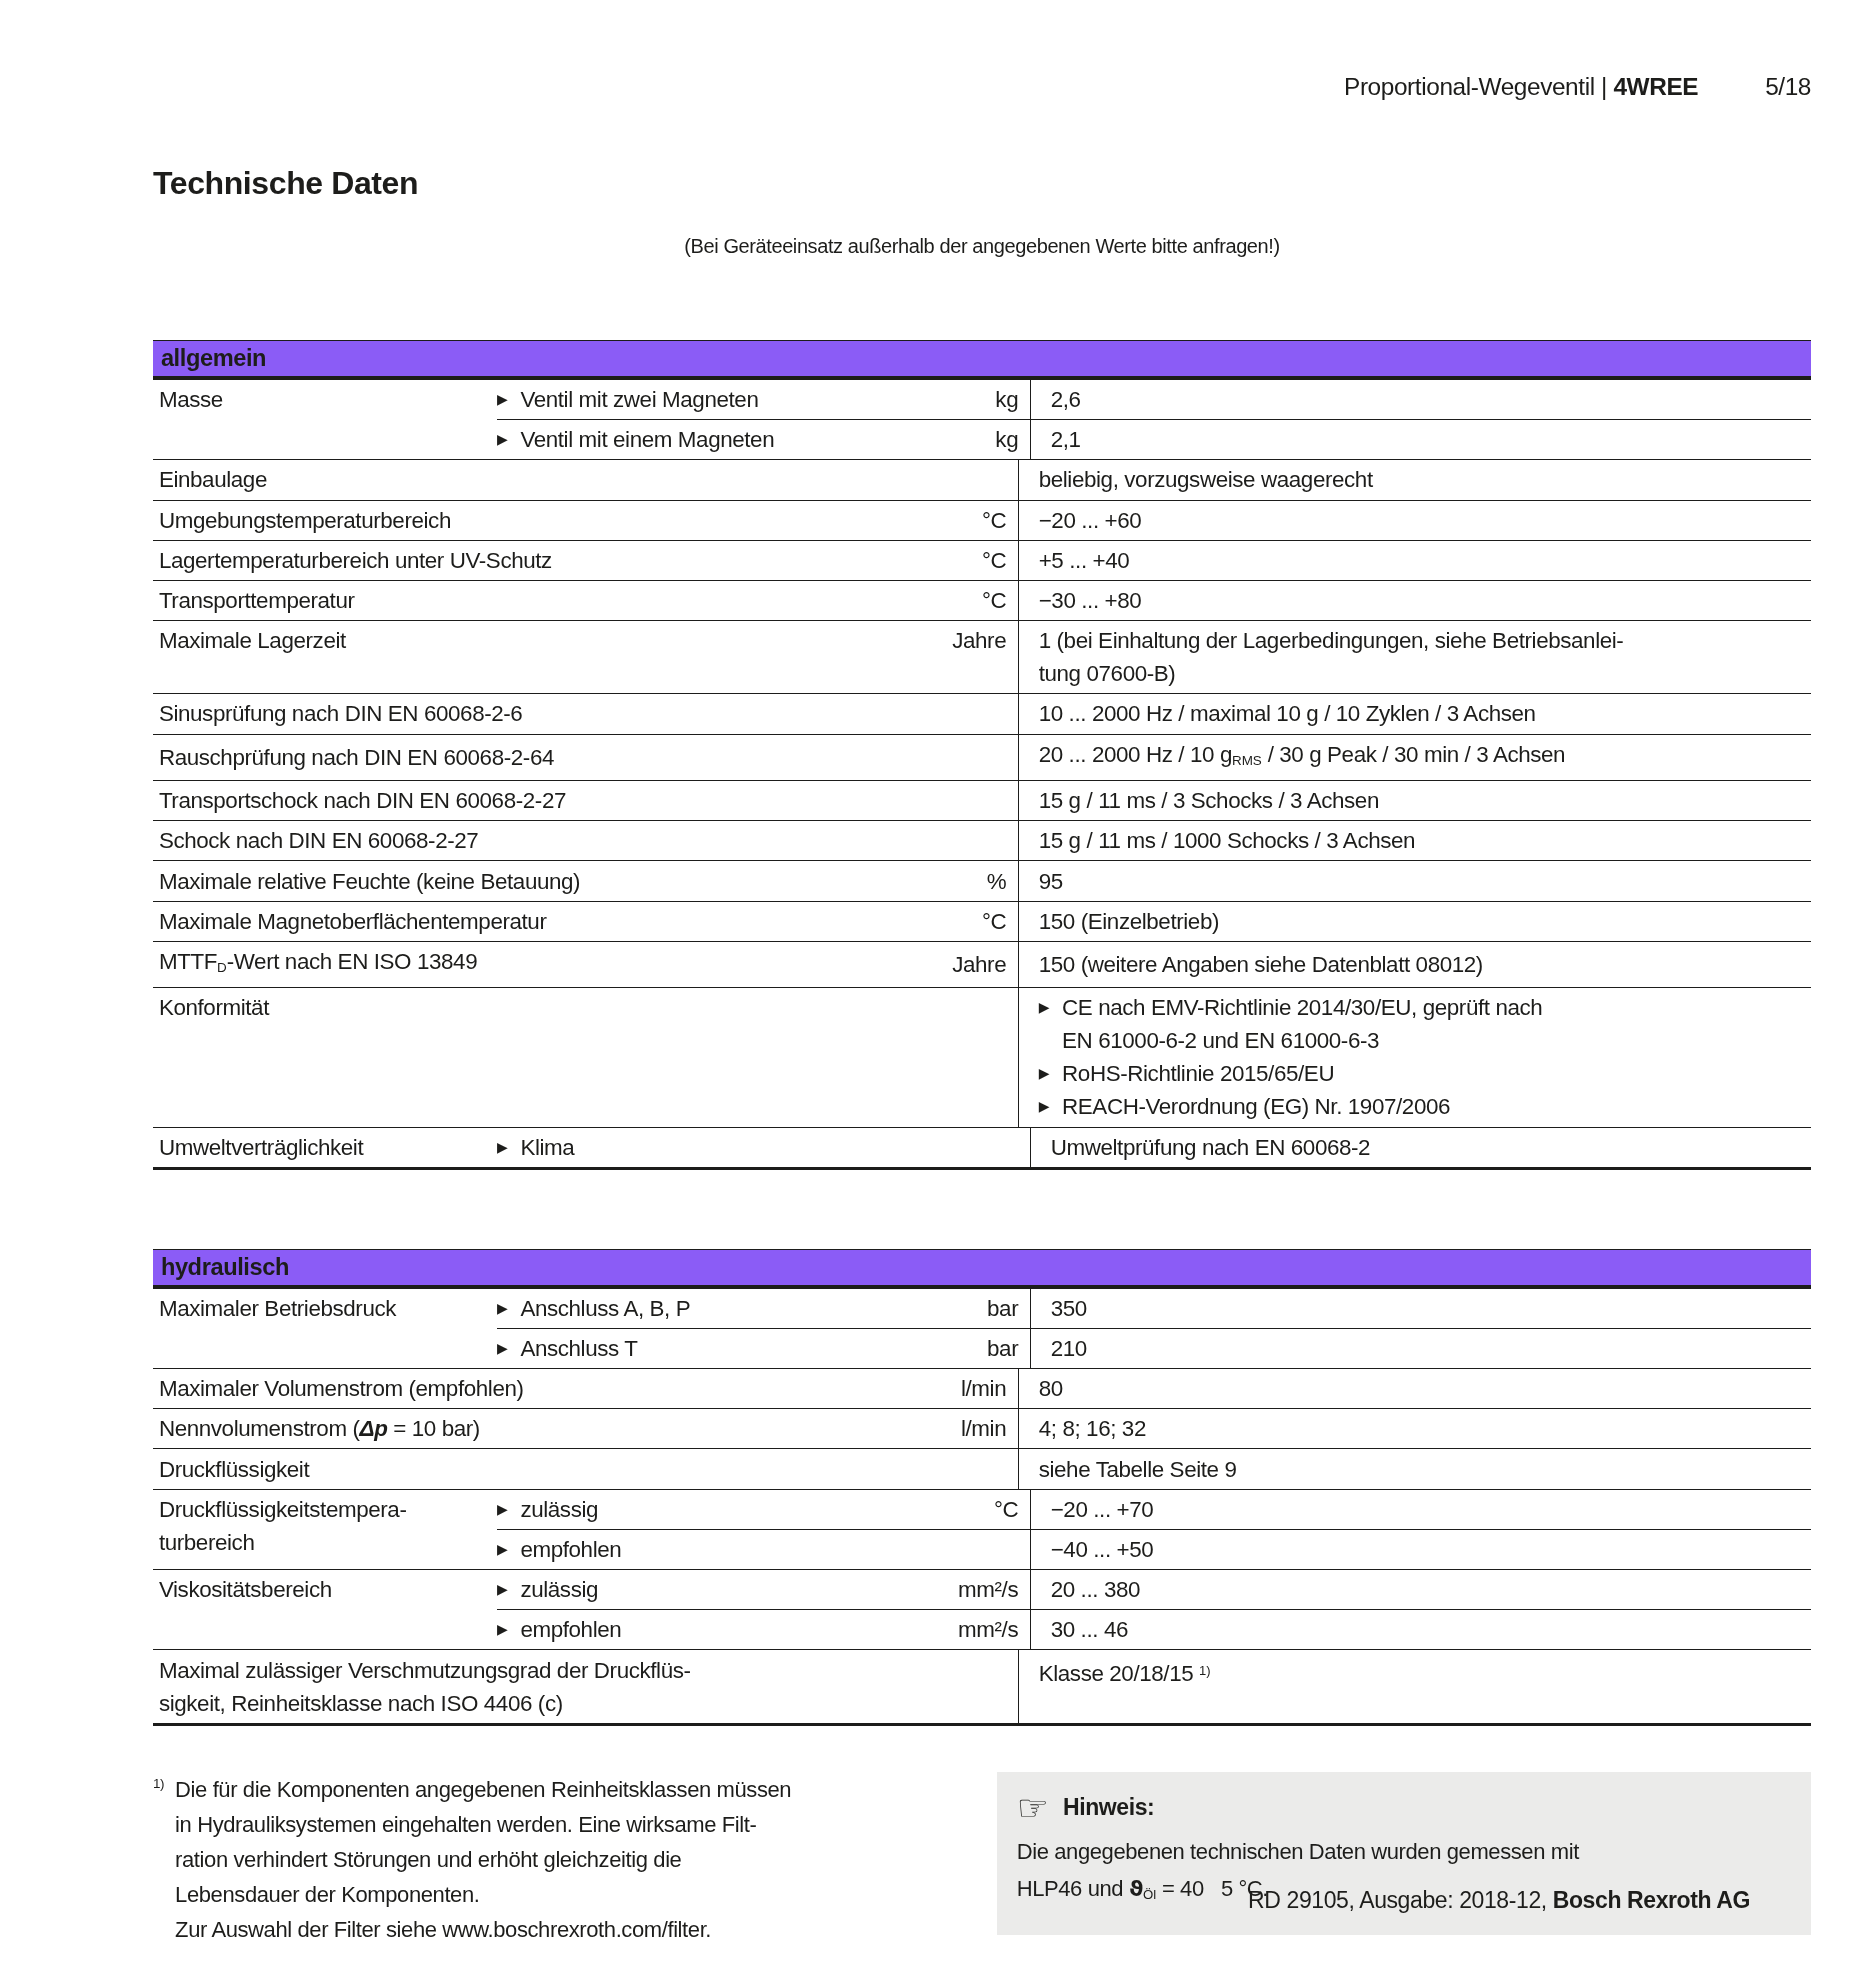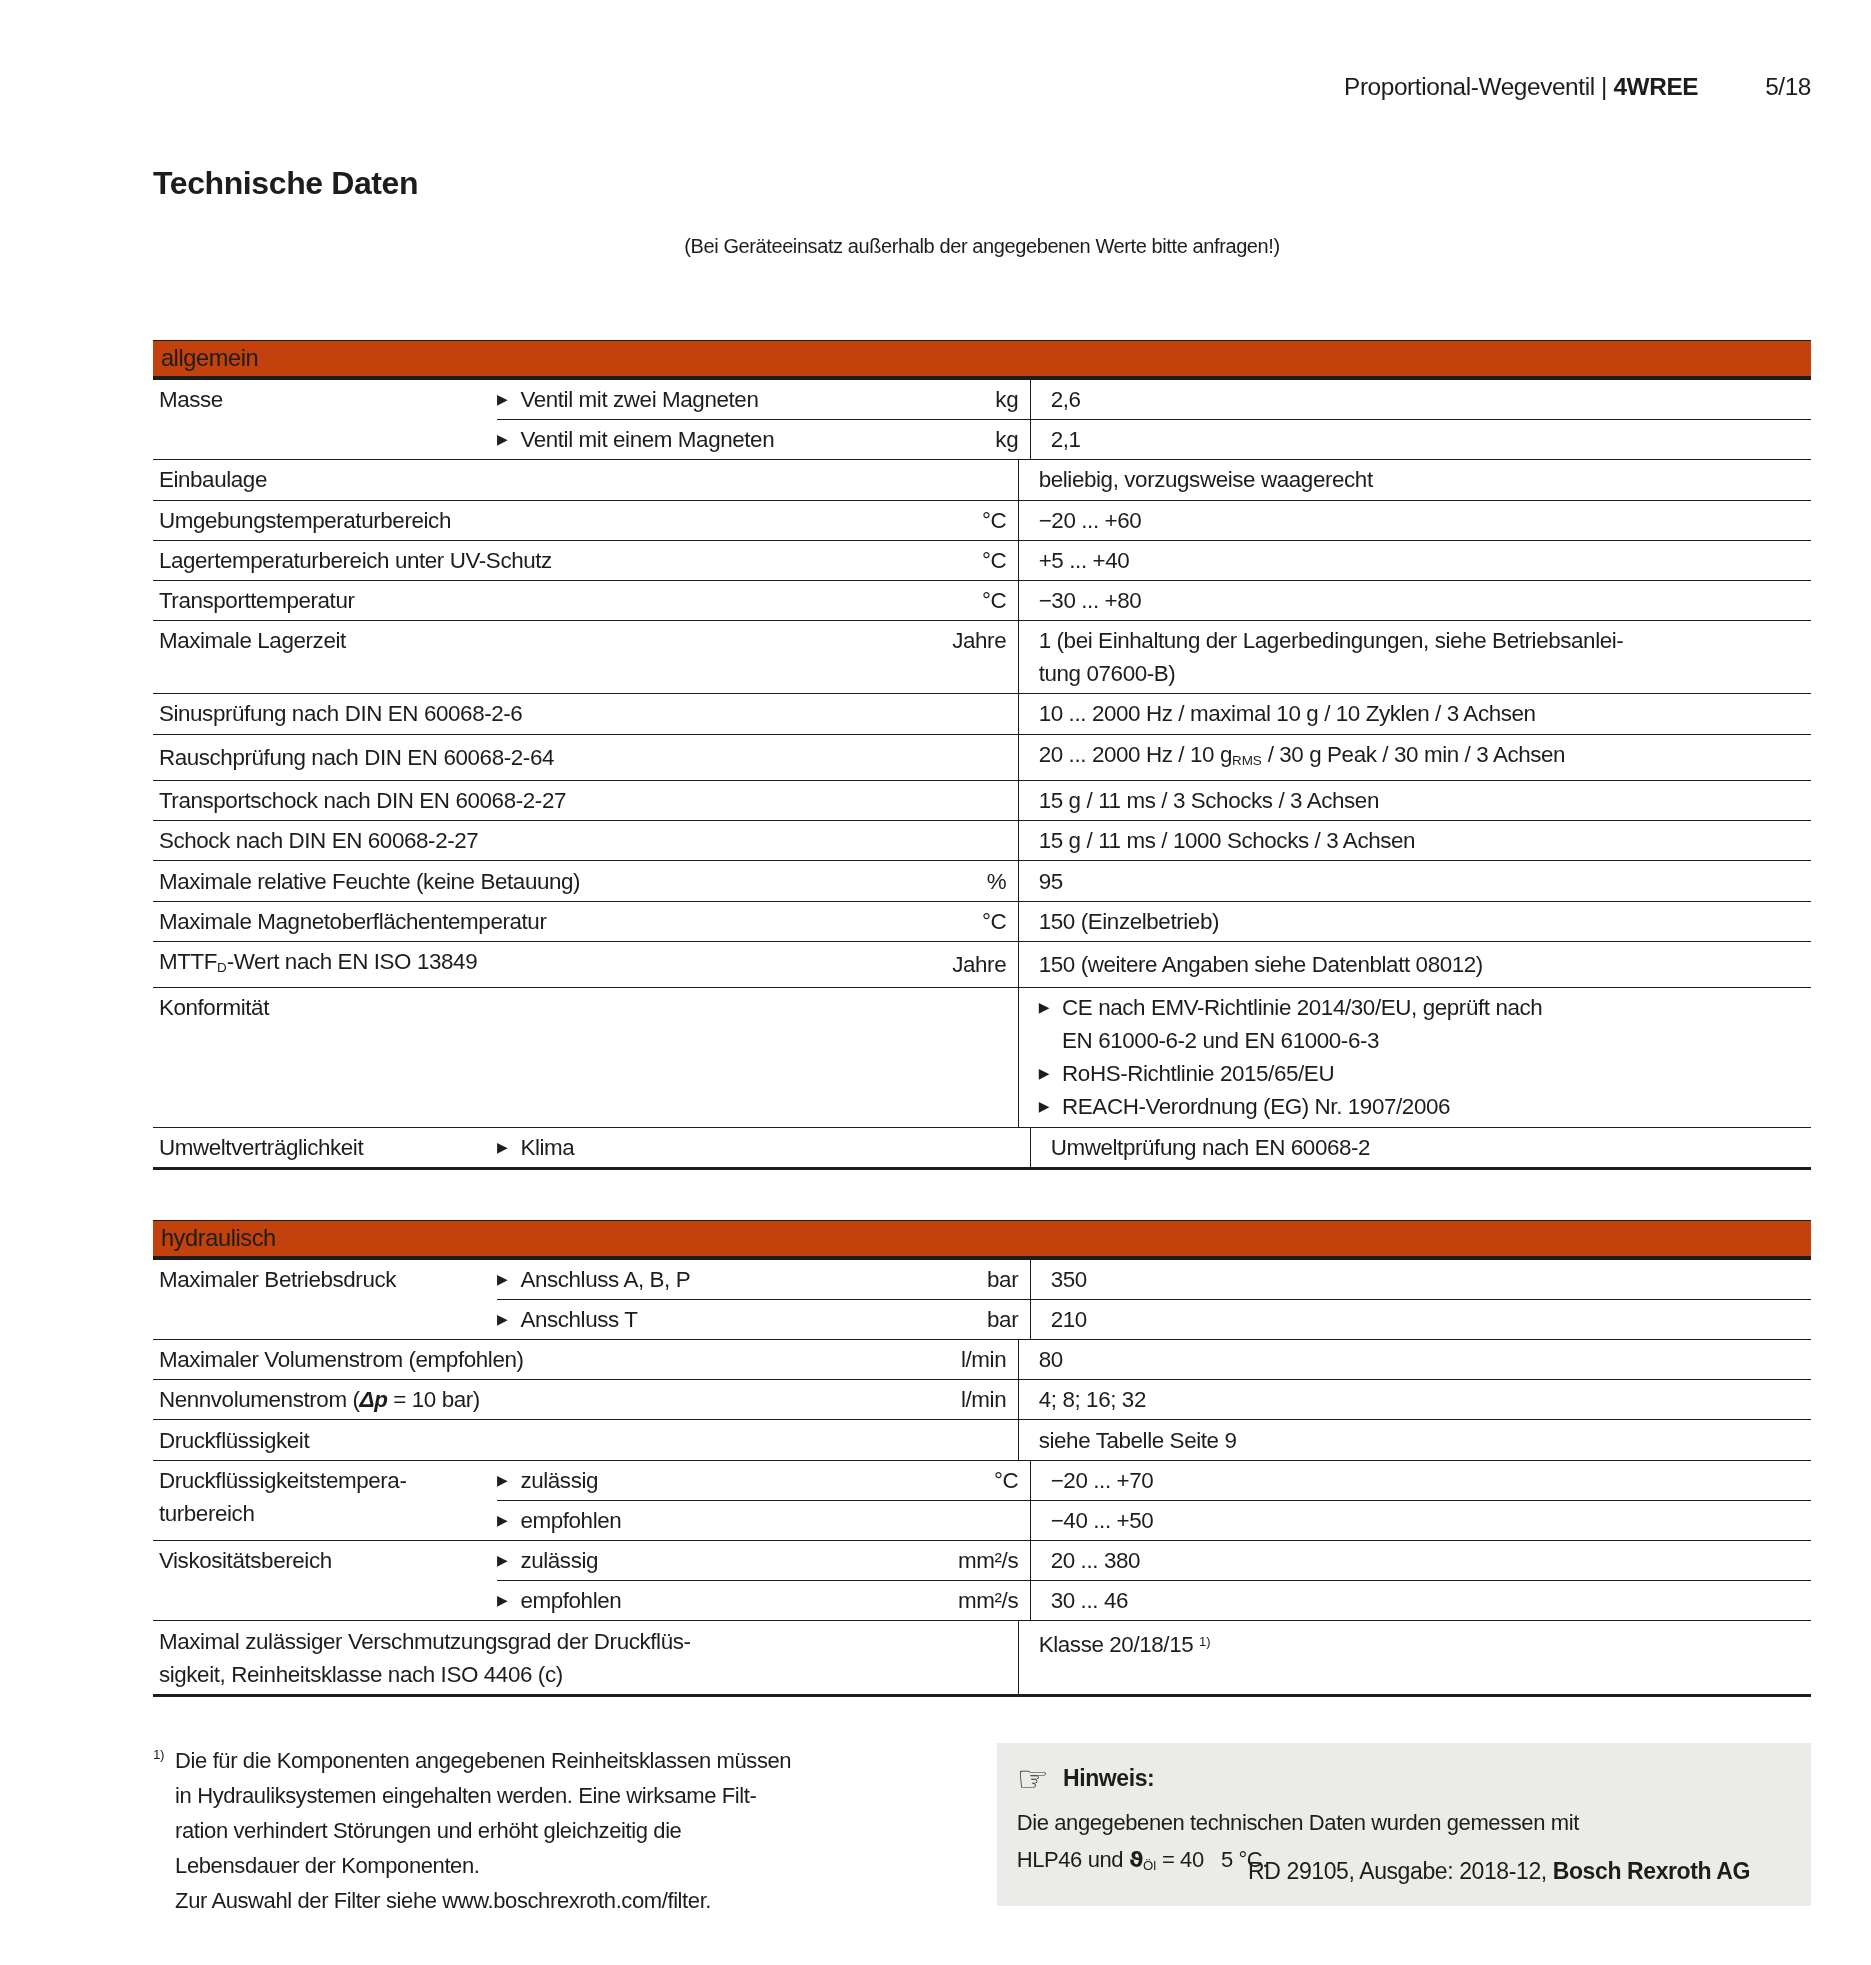--- a/index.html
+++ b/index.html
@@ -15,25 +15,25 @@
   .pheader{margin-top:73px;text-align:right;font-size:24.4px;white-space:nowrap;}
   .pheader .model{font-weight:bold;}
   .pheader .pageno{display:inline-block;margin-left:67px;}
 
   
   .title{margin-top:63px;font-size:32px;font-weight:bold;line-height:39px;}
   .subtitle{margin-top:24px;font-size:20px;line-height:39px;text-align:center;}
 
   
   .dtable{margin-top:74px;}
-  .dtable.second{margin-top:50px;}
+  .dtable.second{margin-top:79px;}
   .section-bar{
     border-top:1.6px solid #1d1d1b;border-bottom:4.7px solid #1d1d1b;
-    background:#c2410c;height:35px;display:flex;align-items:center;
-    padding-left:7.9px;font-size:23.6px;font-weight:normal;
+    background:#8b5cf6;height:35px;display:flex;align-items:center;
+    padding-left:7.9px;font-size:23.6px;font-weight:bold;
   }
   .groups{border-bottom:3.1px solid #1d1d1b;}
   .group{display:flex;align-items:stretch;gap:12px;}
   .group + .group{border-top:1.6px solid #1d1d1b;}
   .g-label{flex:0 0 332px;box-sizing:border-box;padding:3.1px 9.8px 3.1px 5.9px;font-size:22.4px;line-height:33px;}
   .g-rows{flex:1;display:flex;flex-direction:column;}
   .g-row{display:flex;align-items:stretch;min-height:39px;box-sizing:border-box;}
   .g-row + .g-row{border-top:1.6px solid #1d1d1b;}
   .r-left{
     flex:0 0 533px;box-sizing:border-box;display:flex;align-items:center;

